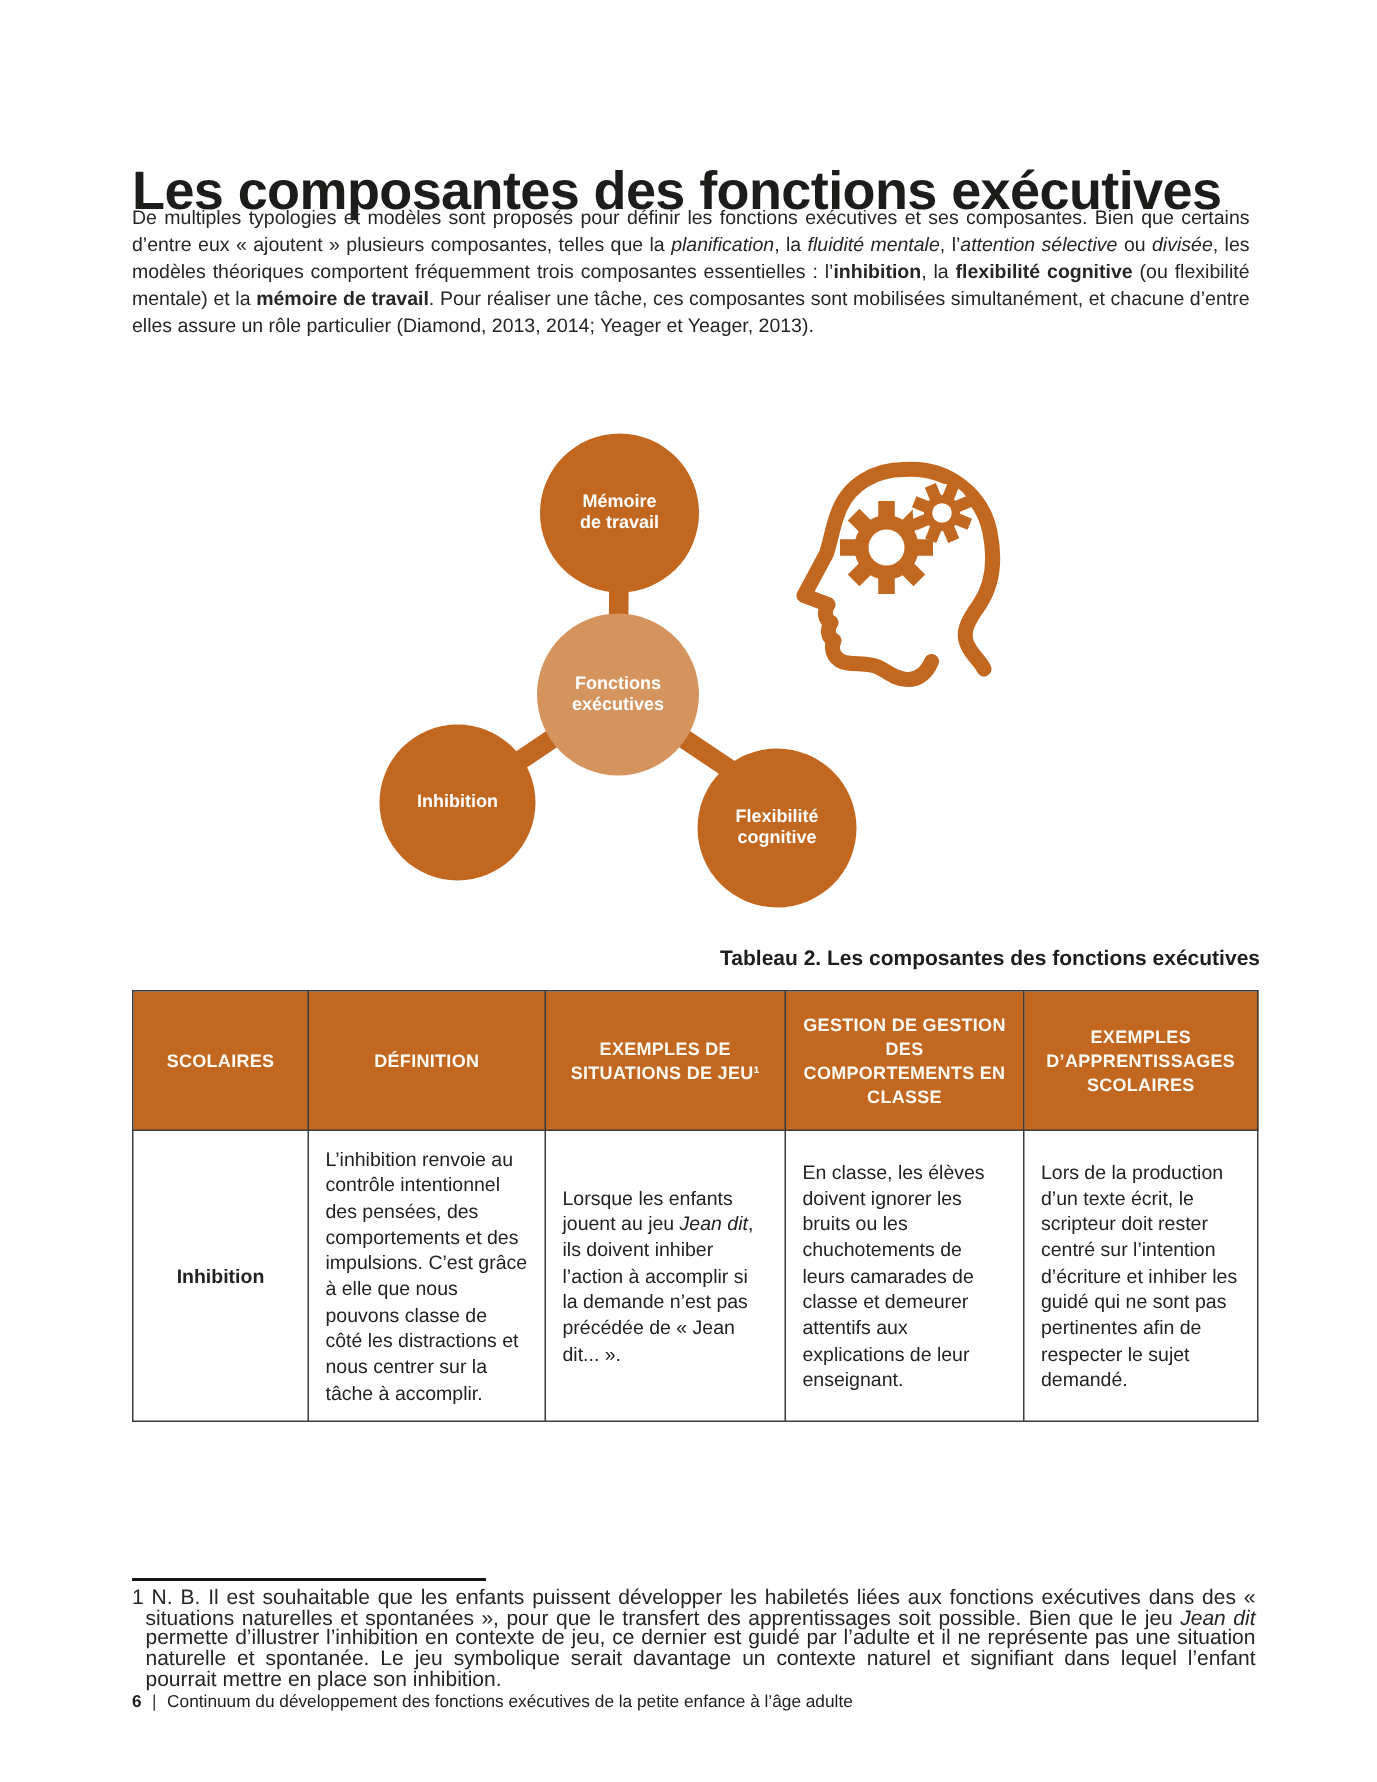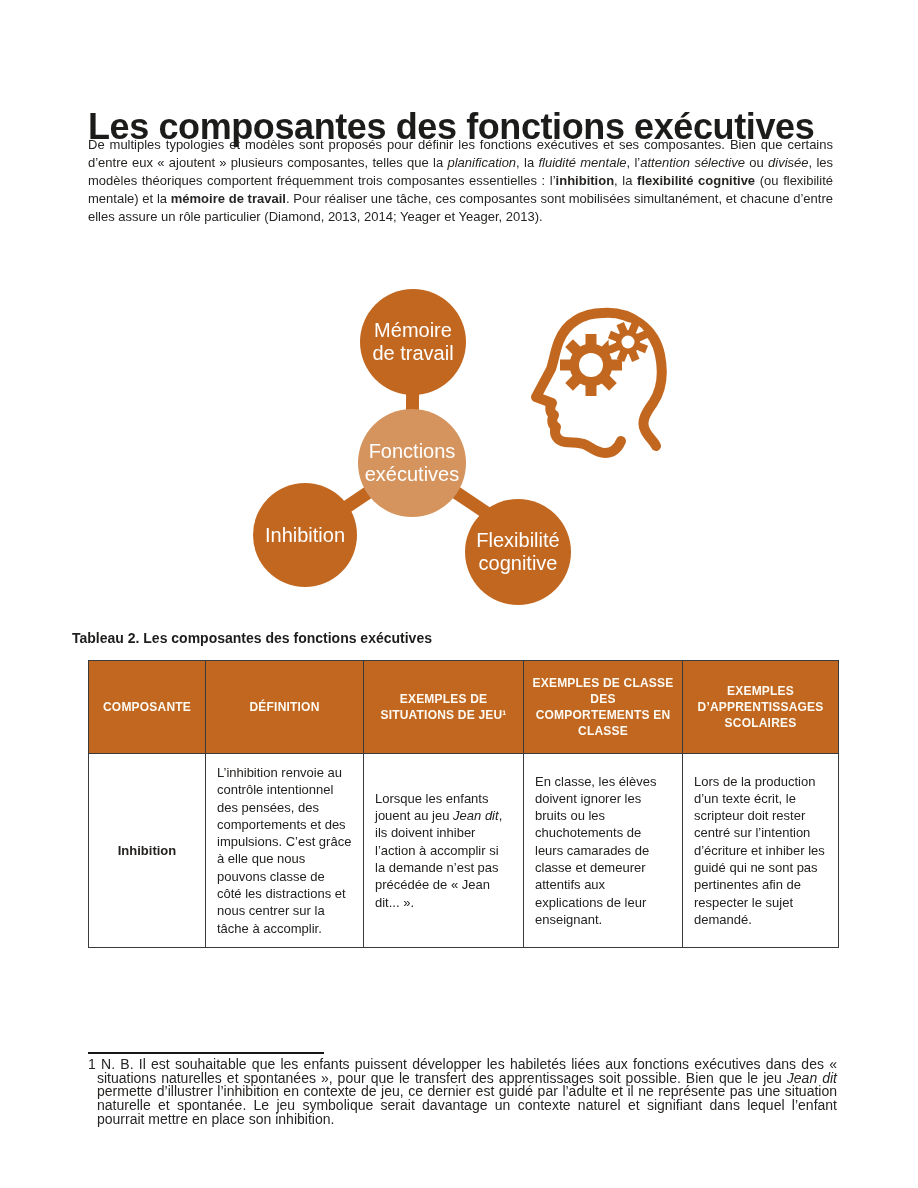--- a/index.html
+++ b/index.html
@@ -18,29 +18,29 @@
   }
   .fig-caption{
     left:88px;top:252px;width:744px;text-align:center;
     font-size:14px;font-weight:700;color:#1e1d1c;
   }
   .figure{left:0;top:272px;width:918px;height:335px;}
   .figure svg.connectors{position:absolute;left:0;top:0;}
   .node{
     position:absolute;border-radius:50%;
     display:flex;align-items:center;justify-content:center;
-    text-align:center;color:#ffffff;font-weight:400;font-size:20px;
+    text-align:center;color:#ffffff;font-weight:700;font-size:12px;
     line-height:1.13;white-space:pre-line;
   }
   .node-dark{background:#C2671F;}
   .node-light{background:#D5945E;text-align:center;}
   .head-icon{position:absolute;left:528px;top:30px;}
   .table-title{
-    left:72px;top:630px;width:744px;
-    font-size:14px;font-weight:700;color:#1e1d1c;
+    left:96px;top:630px;width:744px;
+    font-size:14px;font-weight:700;color:#1e1d1c;text-align:right;
   }
   table.comp{
     position:absolute;left:88px;top:660px;width:750px;
     border-collapse:collapse;table-layout:fixed;
   }
   table.comp th{
     background:#C2671F;color:#fdfaf4;
     border:1.6px solid #3b3b3b;
     font-size:12px;font-weight:700;line-height:1.35;letter-spacing:0.2px;
     text-align:center;vertical-align:middle;padding:6px 8px;height:93px;
@@ -137,35 +137,38 @@
   <table class="comp">
     <colgroup>
       <col style="width:117px">
         <col style="width:158px">
         <col style="width:160px">
         <col style="width:159px">
         <col style="width:156px">
     </colgroup>
     <thead>
       <tr>
-        <th>COMPOSANTE</th>
+        <th>SCOLAIRES</th>
         <th>DÉFINITION</th>
         <th>EXEMPLES DE SITUATIONS DE JEU¹</th>
-        <th>EXEMPLES DE CLASSE DES COMPORTEMENTS EN CLASSE</th>
+        <th>GESTION DE GESTION DES COMPORTEMENTS EN CLASSE</th>
         <th>EXEMPLES D’APPRENTISSAGES SCOLAIRES</th>
       </tr>
     </thead>
     <tbody>
       <tr class="body-row">
         <td class="component-cell">Inhibition</td>
         <td>L’inhibition renvoie au contrôle intentionnel des pensées, des comportements et des impulsions. C’est grâce à elle que nous pouvons classe de côté les distractions et nous centrer sur la tâche à accomplir.</td>
         <td><span>Lorsque les enfants jouent au jeu </span><span style="font-style: italic;">Jean dit</span><span>, ils doivent inhiber l’action à accomplir si la demande n’est pas précédée de « Jean dit... ».</span></td>
         <td>En classe, les élèves doivent ignorer les bruits ou les chuchotements de leurs camarades de classe et demeurer attentifs aux explications de leur enseignant.</td>
         <td>Lors de la production d’un texte écrit, le scripteur doit rester centré sur l’intention d’écriture et inhiber les guidé qui ne sont pas pertinentes afin de respecter le sujet demandé.</td>
       </tr>
     </tbody>
   </table>
 
   <div class="abs footnote-rule"></div>
   <div class="abs footnote"><span>1 N. B. Il est souhaitable que les enfants puissent développer les habiletés liées aux fonctions exécutives dans des « situations naturelles et spontanées », pour que le transfert des apprentissages soit possible. Bien que le jeu </span><span style="font-style: italic;">Jean dit</span><span> permette d’illustrer l’inhibition en contexte de jeu, ce dernier est guidé par l’adulte et il ne représente pas une situation naturelle et spontanée. Le jeu symbolique serait davantage un contexte naturel et signifiant dans lequel l’enfant pourrait mettre en place son inhibition.</span></div>
 
+  <div class="abs footer">
+    <span class="pg">6</span><span class="sep">|</span><span>Continuum du développement des fonctions exécutives de la petite enfance à l’âge adulte</span>
+  </div>
 
 </div>
 
 </body></html>

